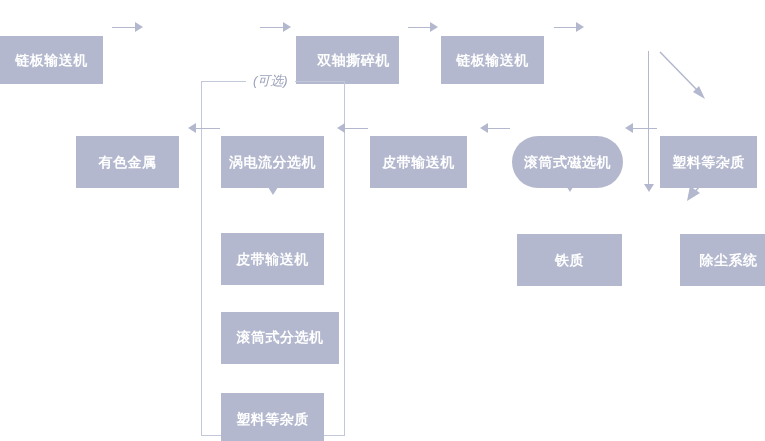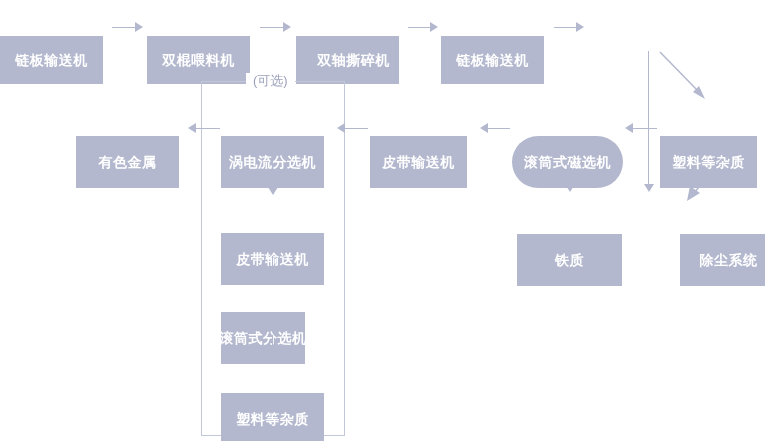--- a/index.html
+++ b/index.html
@@ -70,34 +70,34 @@
     background: transparent;
   }
   .optional-label {
     position: absolute;
     background: #ffffff;
     color: #9aa0bb;
     font-size: 13px;
     padding: 0 7px;
     line-height: 16px;
     white-space: nowrap;
+    font-style: italic;
   }
   .diag {
     position: absolute;
     overflow: visible;
   }
 </style>
 </head>
 <body>
 
 <div id="canvas">
 
   <div class="node" style="left:0px; top:3px; width:103px; height:48px;">链板输送机</div>
 
-  <div class="node" style="left:147px; top:3px; width:103px; height:48px;">双棍喂料机</div>
 
   <div class="node" style="left:296px; top:3px; width:103px; height:48px;padding-left:12px;">双轴撕碎机</div>
 
   <div class="node" style="left:441px; top:3px; width:103px; height:48px;">链板输送机</div>
 
 
   <div class="arrow-h" style="left:112px; top:27px; width:25px;"></div>
   <div class="head head-right" style="left:135px; top:22px;"></div>
 
   <div class="arrow-h" style="left:260px; top:27px; width:25px;"></div>
@@ -129,21 +129,21 @@
   <div class="head head-left" style="left:337px; top:123px;"></div>
 
   <div class="arrow-h" style="left:488px; top:128px; width:22px;"></div>
   <div class="head head-left" style="left:480px; top:123px;"></div>
 
   <div class="arrow-h" style="left:633px; top:128px; width:24px;"></div>
   <div class="head head-left" style="left:625px; top:123px;"></div>
 
   <div class="node" style="left:221px; top:200px; width:103px; height:52px;">皮带输送机</div>
 
-  <div class="node" style="left:221px; top:279px; width:84px; height:52px;">滚筒式分选机</div>
+  <div class="node" style="left:221px; top:279px; width:118px; height:52px;font-family:Liberation Mono, monospace;">滚筒式分选机</div>
 
   <div class="node" style="left:221px; top:360px; width:103px; height:52px;">塑料等杂质</div>
 
   <div class="arrow-v" style="left:272px; top:159px; height:30px;"></div>
   <div class="head head-down" style="left:268px; top:187px;"></div>
 
   <div class="arrow-v" style="left:272px; top:256px; height:14px;"></div>
   <div class="head head-down" style="left:268px; top:268px;"></div>
 
   <div class="arrow-v" style="left:272px; top:335px; height:14px;"></div>

